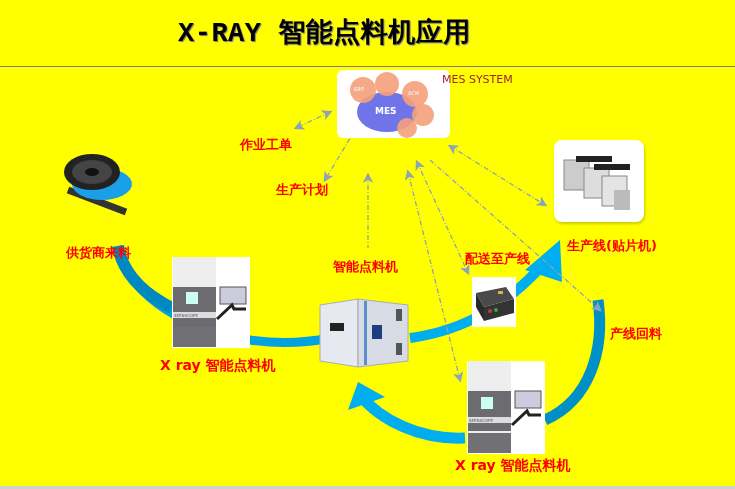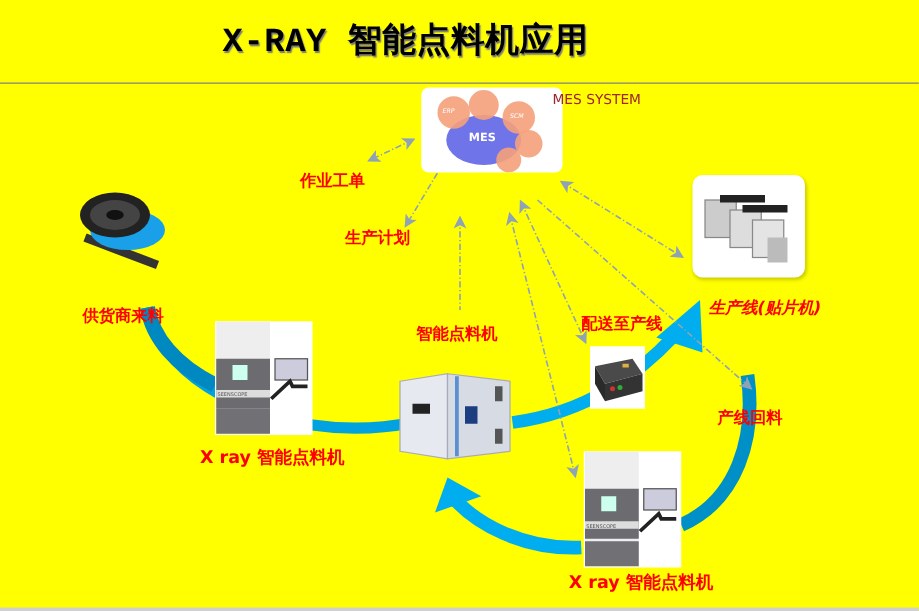--- a/index.html
+++ b/index.html
@@ -62,24 +62,24 @@
   </svg>
   <span class="abs" style="left:38px;top:36px;font-size:9px;color:#fff;font-weight:bold;">MES</span>
   <span class="abs" style="left:17px;top:16px;font-size:5px;color:#fff;font-style:italic;">ERP</span>
   <span class="abs" style="left:71px;top:20px;font-size:5px;color:#fff;font-style:italic;">SCM</span>
 </div>
 <div class="abs mes-title" style="left:442px;top:73px;">MES SYSTEM</div>
 
 <div class="abs lbl" style="left:240px;top:136px;">作业工单</div>
 <div class="abs lbl" style="left:264px;top:181px;margin-left:12px;">生产计划</div>
 <div class="abs lbl" style="left:66px;top:224px;margin-top:20px;">供货商来料</div>
-<div class="abs lbl" style="left:567px;top:237px;font-style:italic;">生产线(贴片机)</div>
+<div class="abs lbl" style="left:567px;top:237px;">生产线(贴片机)</div>
 <div class="abs lbl" style="left:333px;top:258px;">智能点料机</div>
 <div class="abs lbl" style="left:465px;top:250px;">配送至产线</div>
-<div class="abs lbl" style="left:574px;top:325px;">产线回料</div>
+<div class="abs lbl" style="left:610px;top:325px;">产线回料</div>
 <div class="abs lbl" style="left:160px;top:357px;font-size:14px;">X ray 智能点料机</div>
 <div class="abs lbl" style="left:455px;top:457px;font-size:14px;">X ray 智能点料机</div>
 
 <svg class="abs" style="left:58px;top:148px;" width="80" height="72">
   <path d="M10,42 L68,64" stroke="#333" stroke-width="7"></path>
   <ellipse cx="44" cy="36" rx="30" ry="16" fill="#1aa0e8"></ellipse>
   <ellipse cx="34" cy="24" rx="28" ry="18" fill="#222"></ellipse>
   <ellipse cx="34" cy="24" rx="20" ry="12" fill="#444"></ellipse>
   <ellipse cx="34" cy="24" rx="7" ry="4" fill="#111"></ellipse>
 </svg>

